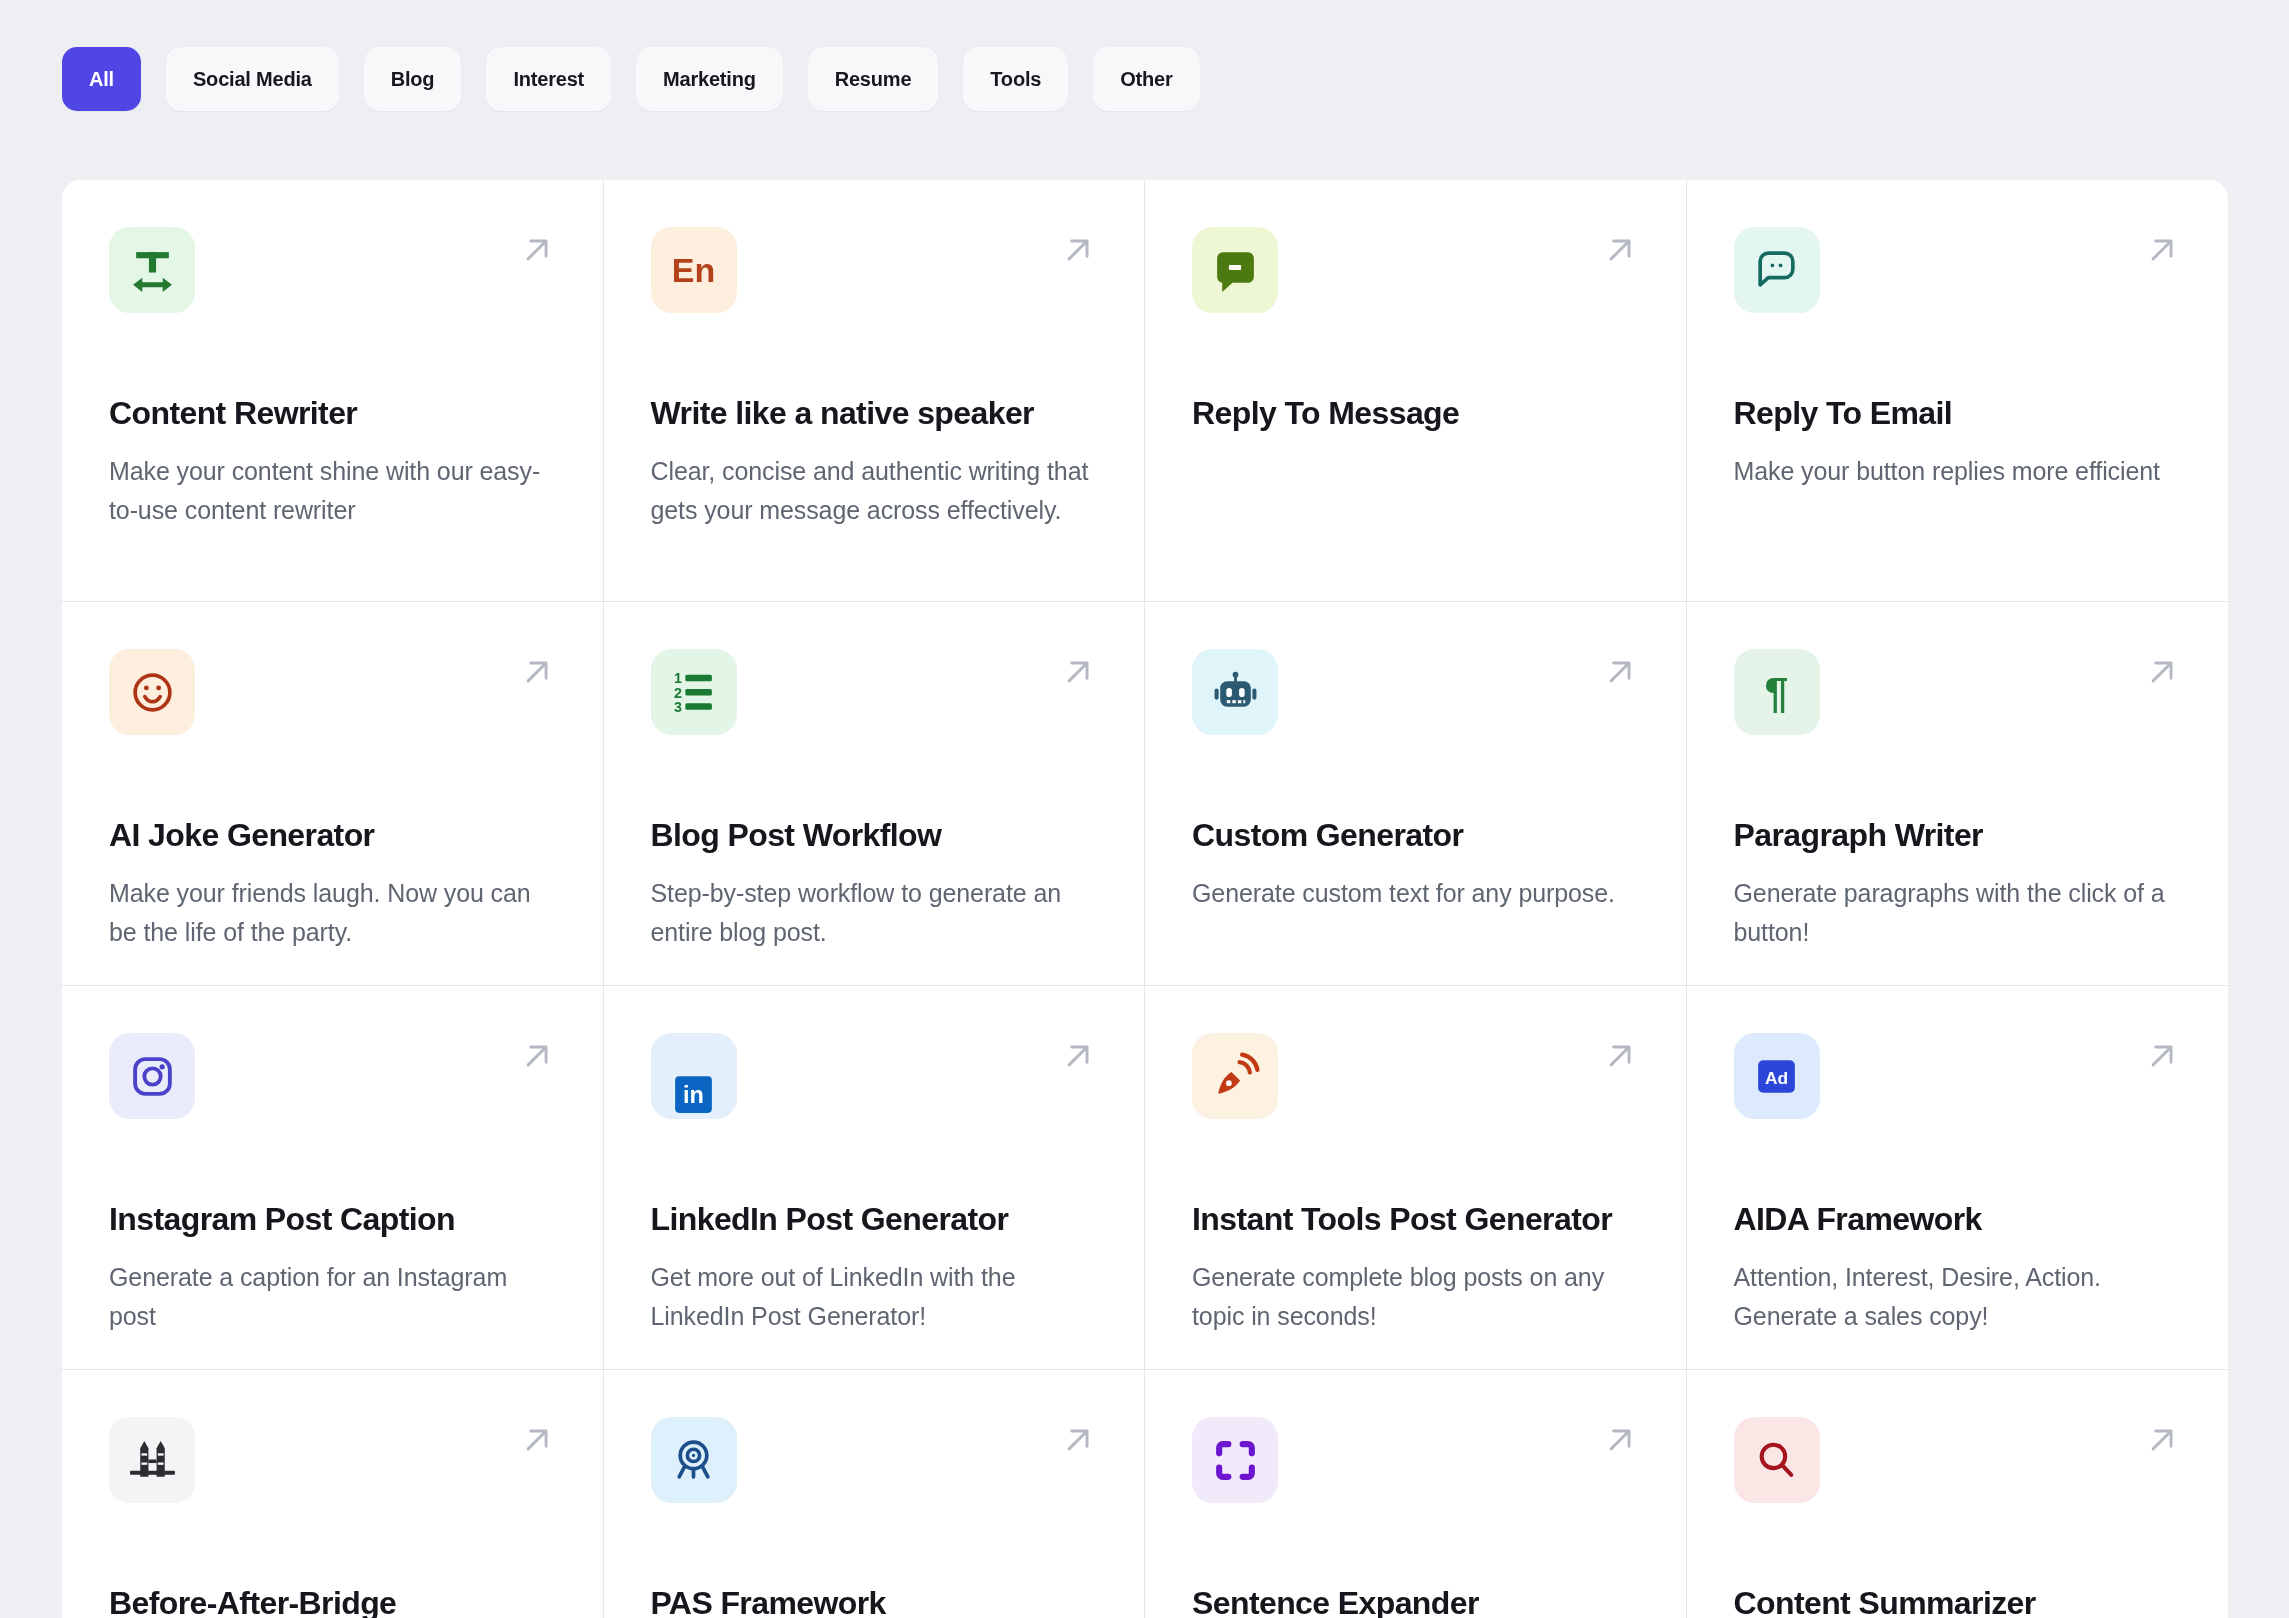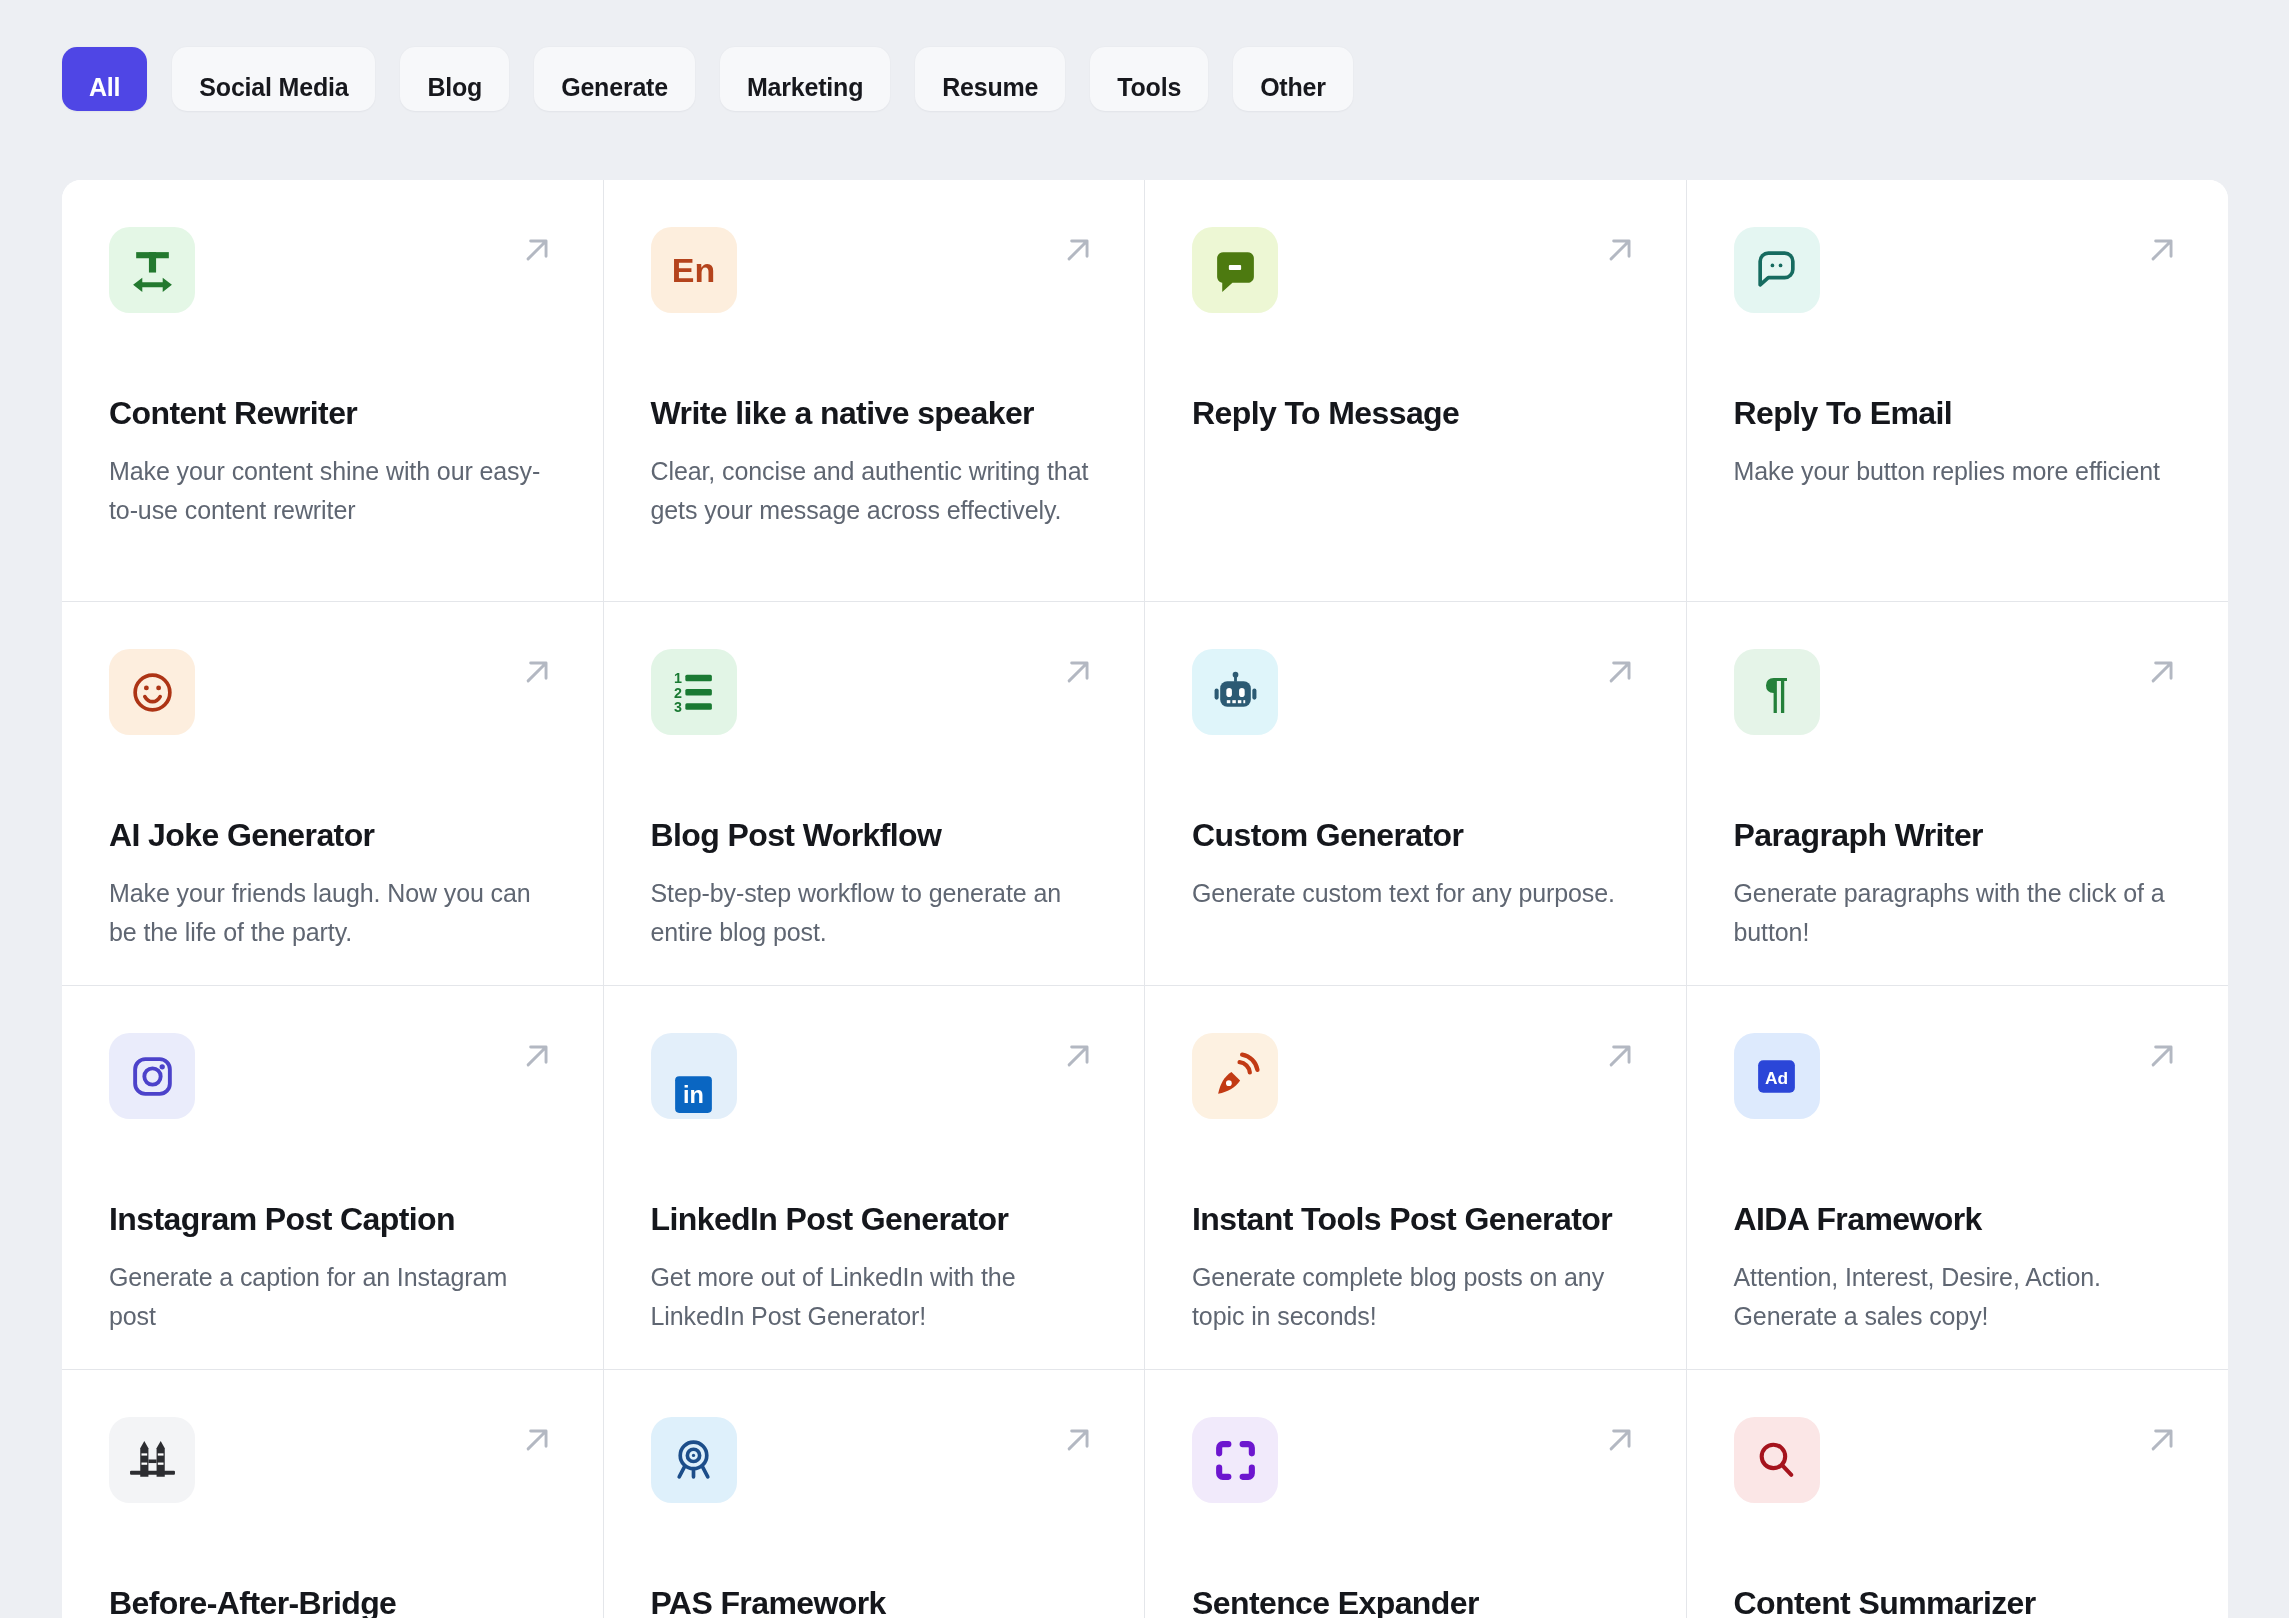--- a/index.html
+++ b/index.html
@@ -17,23 +17,23 @@
     font-family:"Liberation Sans","DejaVu Sans",sans-serif;
     color:var(--title);
   }
   
   .tabbar{
     display:flex;gap:25px;align-items:center;
     margin:47px 62px 0 62px;
   }
   .tab{
     height:64px;line-height:64px;
-    padding:8px 27px;border-radius:15px;
+    padding:0 27px;border-radius:15px;
     background:#f7f8fa;
-    font-size:25px;font-weight:600;letter-spacing:-0.2px;color:#17181d;
+    font-size:20px;font-weight:600;letter-spacing:-0.2px;color:#17181d;
     cursor:pointer;white-space:nowrap;
     box-shadow:0 0.9px 1.9px rgba(16,24,40,.05);
   }
   .tab.active{background:var(--accent);color:#fff;}
   
   .grid{
     margin:69px 62px 0 62px;
     background:#fff;
     border-radius:19px;
     overflow:hidden;
@@ -73,21 +73,21 @@
   }
   .arrow svg{width:41px;height:41px;}
 </style>
 </head>
 <body>
 
 <nav class="tabbar">
   <div class="tab active">All</div>
   <div class="tab">Social Media</div>
   <div class="tab">Blog</div>
-  <div class="tab">Generate</div>
+  <div class="tab">Interest</div>
   <div class="tab">Marketing</div>
   <div class="tab">Resume</div>
   <div class="tab">Tools</div>
   <div class="tab">Other</div>
 </nav>
 
 <main class="grid">
 
   <article class="card">
     <div class="icon-box" style="background-color: rgb(228, 247, 230); color: rgb(35, 121, 47);">

